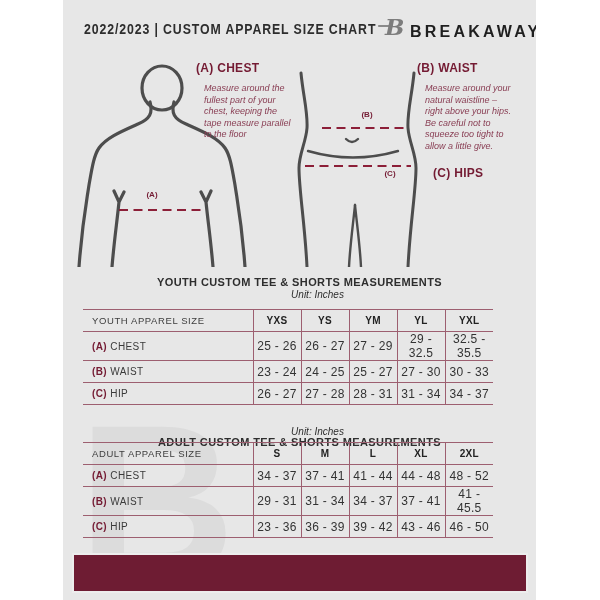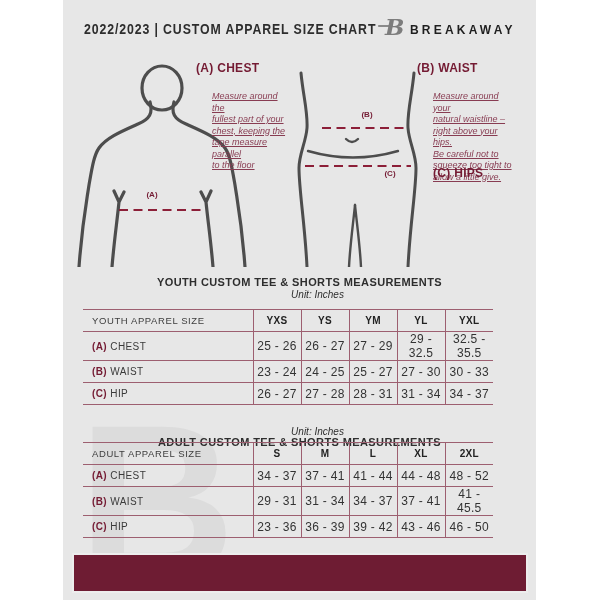--- a/index.html
+++ b/index.html
@@ -5,32 +5,32 @@
   html,body{margin:0;padding:0;width:600px;height:600px;background:#ffffff;
     font-family:"Liberation Sans",sans-serif;}
   .page{position:absolute;left:63px;top:0;width:473px;height:600px;
     background:#e7e7e7;overflow:hidden;}
   .watermark{position:absolute;left:15px;top:392px;font-size:218px;line-height:1;
     font-weight:bold;color:#dcdcdc;z-index:0;user-select:none;}
   .hdr-title{position:absolute;left:21px;top:21px;font-size:14px;font-weight:bold;
     letter-spacing:1px;color:#2d2d2d;transform:scaleX(.88);transform-origin:left top;
     white-space:nowrap;z-index:2;}
   .logo{position:absolute;left:314px;top:13px;z-index:2;}
-  .brand{position:absolute;left:347px;top:23px;font-size:12px;font-weight:bold;
+  .brand{position:absolute;left:347px;top:23px;font-size:16px;font-weight:bold;
     letter-spacing:3.2px;color:#1f1f1f;z-index:2;}
   .fig{position:absolute;z-index:1;}
   .fig-upper{left:5px;top:60px;}
   .fig-lower{left:232px;top:60px;}
   .marker{position:absolute;width:20px;text-align:center;font-size:8px;font-weight:bold;
     color:#741b33;z-index:2;}
   .guide{position:absolute;z-index:2;}
   .guide h3{margin:0 0 7px 0;font-size:12px;font-weight:bold;letter-spacing:.3px;
     color:#741b33;}
-  .guide p{margin:16px;font-size:9px;line-height:11.5px;font-style:italic;color:#883c52;
-    white-space:pre-line;text-decoration:underline;}
+  .guide p{margin:8px;font-size:9px;line-height:11.5px;font-style:italic;color:#883c52;
+    white-space:pre-line;}
   .sec-title{position:absolute;left:0;width:473px;text-align:center;font-size:11px;
     font-weight:bold;letter-spacing:.4px;color:#2e2e2e;z-index:2;}
   .sec-unit{position:absolute;left:0;width:509px;text-align:center;font-size:10px;
     font-style:italic;color:#2e2e2e;z-index:2;}
   table.tbl{position:absolute;left:20px;width:410px;border-collapse:collapse;
     table-layout:fixed;z-index:2;}
   table.tbl td{border:1px solid #9d5f70;height:21px;padding:0;text-align:center;
     font-size:12px;color:#333;letter-spacing:.3px;overflow:hidden;}
   table.tbl td:first-child{border-left:none;text-align:left;padding-left:9px;}
   table.tbl td:last-child{border-right:none;}

